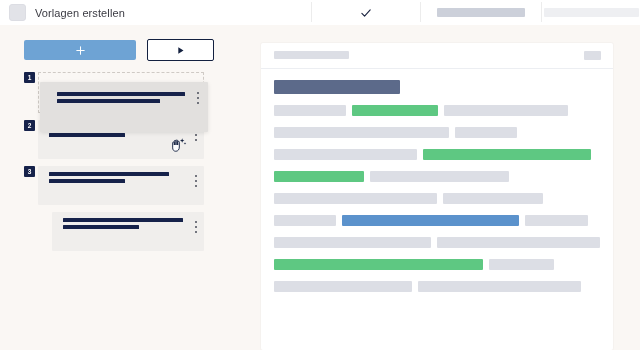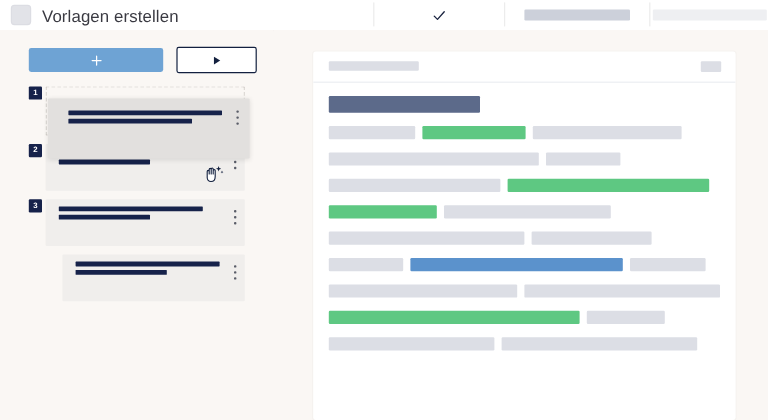--- a/index.html
+++ b/index.html
@@ -19,21 +19,21 @@
     border-bottom:1px solid #ece9e6;
   }
   .tb-section{display:flex;align-items:center;height:100%;}
   .tb-sec-title{flex:0 0 auto;padding-left:9px;padding-right:14px;}
   .app-icon{
     width:15px;height:15px;border-radius:3px;
     background:#e2e3e8;border:1px solid #dcdde3;
     flex:0 0 auto;
   }
   .app-title{
-    font-size:14px;color:#3a3a42;margin-left:9px;white-space:nowrap;
+    font-size:11px;color:#3a3a42;margin-left:9px;white-space:nowrap;
     letter-spacing:.1px;
   }
   .tb-spacer-a{flex:1 1 auto;}
   .tb-div{width:1px;background:#ececec;margin:2px 0 3px;flex:0 0 auto;}
   .tb-sec-check{flex:0 0 108px;display:flex;align-items:center;justify-content:center;}
   .check-icon{width:12px;height:12px;display:block;}
   .tb-sec-b{flex:0 0 120px;display:flex;align-items:center;justify-content:center;}
   .tb-sec-c{flex:0 0 98px;display:flex;align-items:center;justify-content:center;}
   .tb-bar{height:9px;border-radius:1px;}
   .tb-bar-b{width:88px;background:#ccd0da;}

